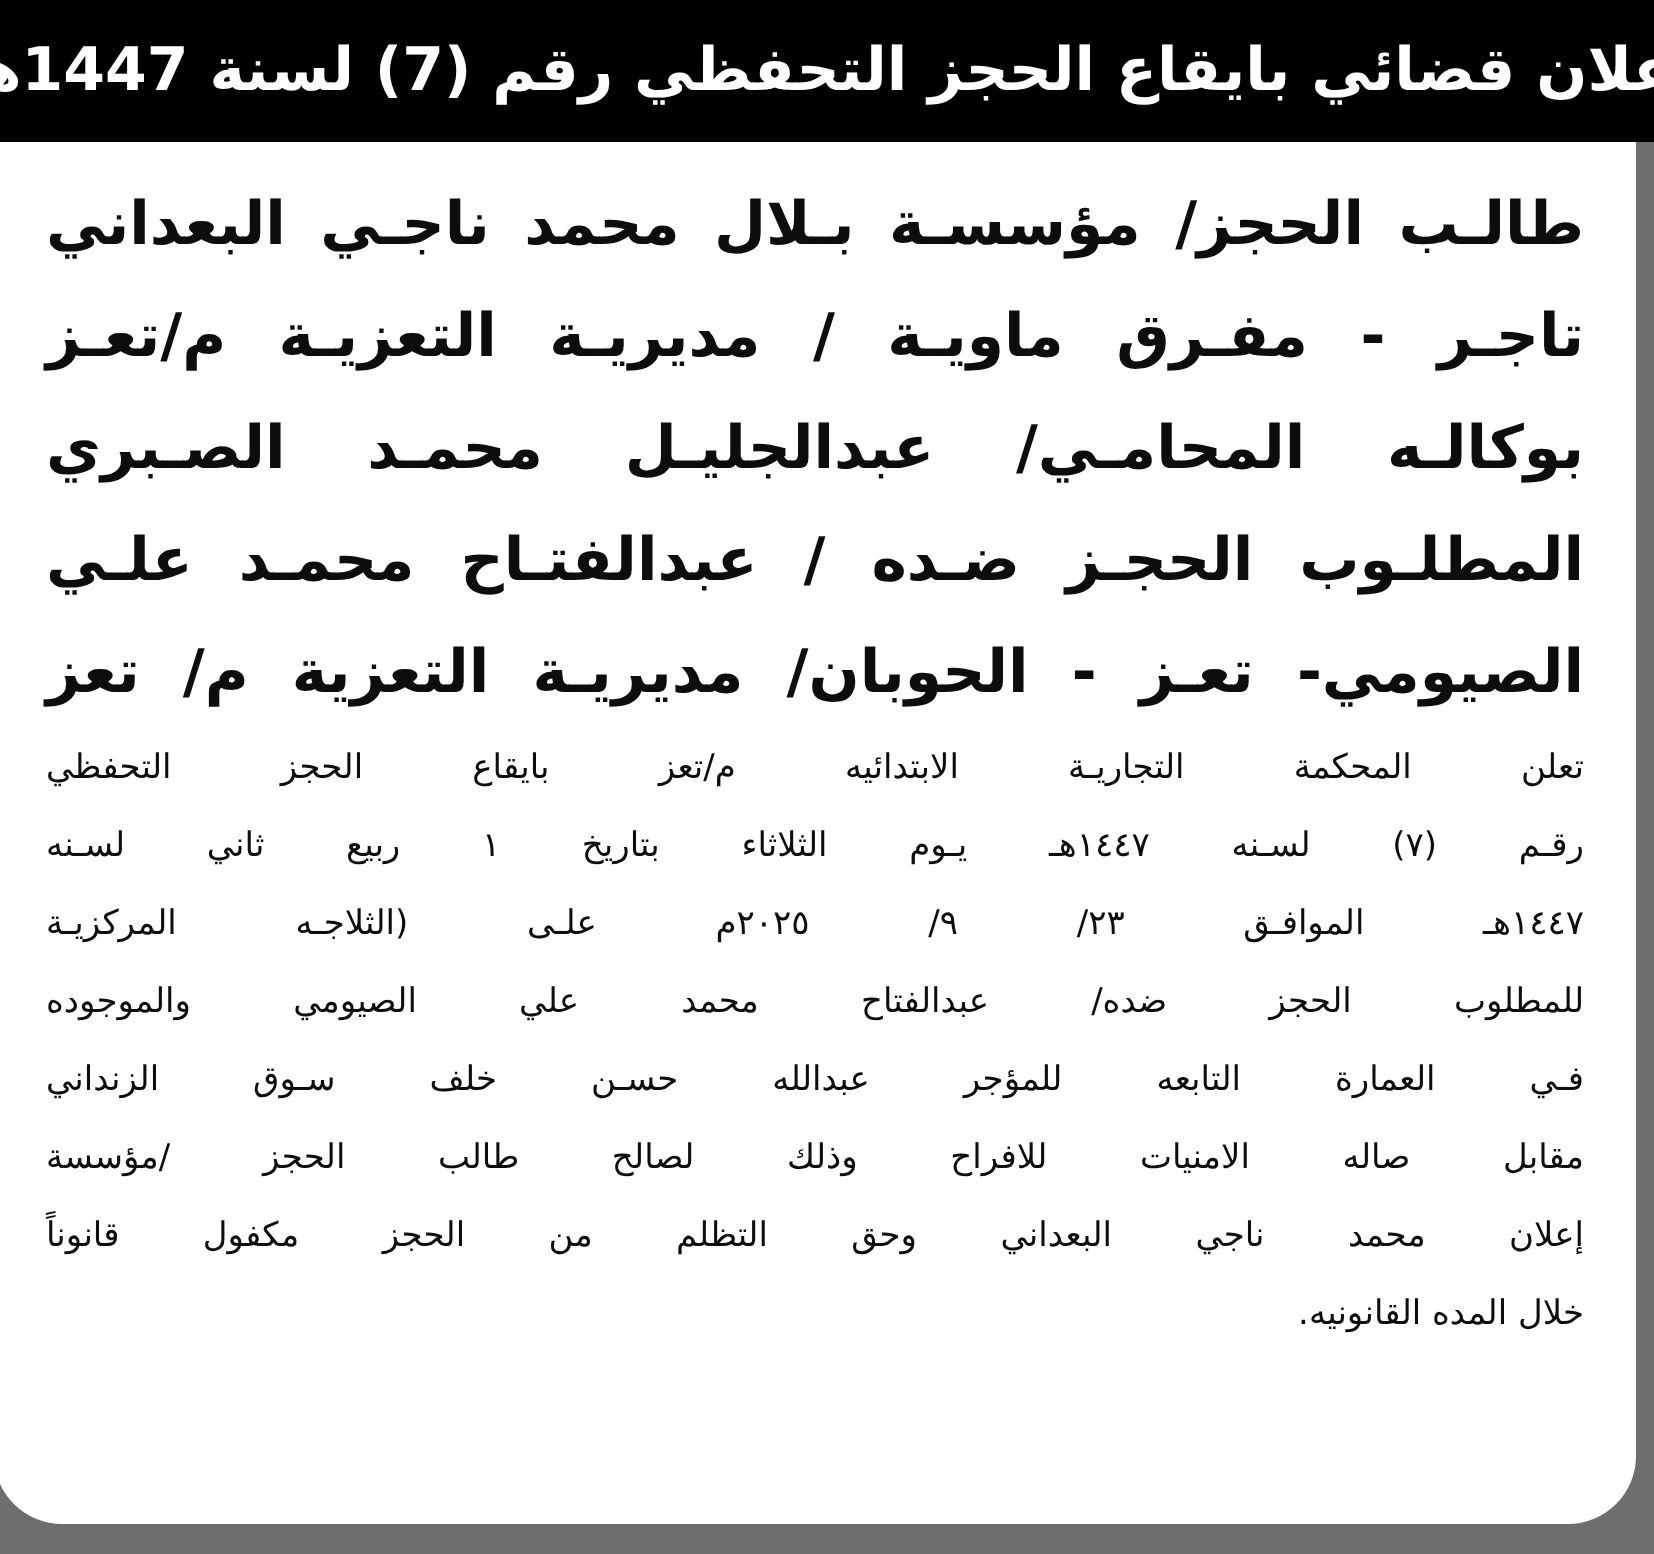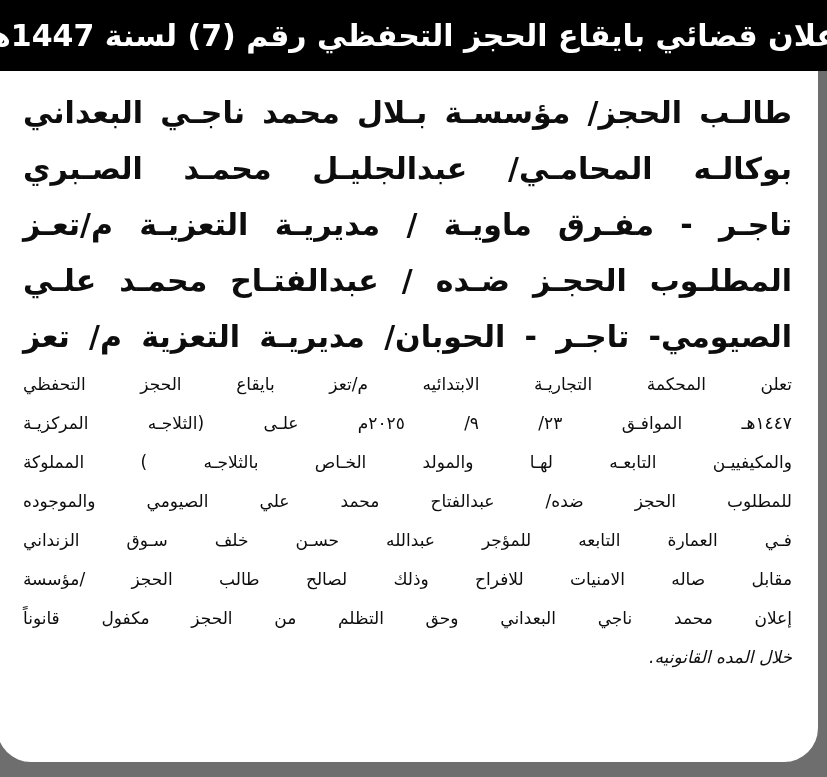--- a/index.html
+++ b/index.html
@@ -55,46 +55,45 @@
     font-weight:normal;
     font-size:17px;
     line-height:39px;
     text-align:justify;
     text-align-last:justify;
     color:var(--ink);
   }
   .rline.last{
     text-align:left;
     text-align-last:right;
-    font-style:italic;
   }
 </style>
 </head>
 <body>
 
 <div class="page">
 
   <header class="band">
     <h1>إعلان قضائي بايقاع الحجز التحفظي رقم (7) لسنة 1447هـ</h1>
   </header>
 
   <main class="paper">
 
     <section>
       <div class="bline">طالـب الحجز/ مؤسسـة بـلال محمد ناجـي البعداني</div>
+      <div class="bline">تاجـر - مفـرق ماويـة / مديريـة التعزيـة م/تعـز</div>
       <div class="bline">بوكالـه المحامـي/ عبدالجليـل محمـد الصـبري</div>
-      <div class="bline">تاجـر - مفـرق ماويـة / مديريـة التعزيـة م/تعـز</div>
       <div class="bline">المطلـوب الحجـز ضـده / عبدالفتـاح محمـد علـي</div>
-      <div class="bline">الصيومي- تاجـر - الحوبان/ مديريـة التعزية م/ تعز</div>
+      <div class="bline">الصيومي- تعـز - الحوبان/ مديريـة التعزية م/ تعز</div>
     </section>
 
     <section>
       <div class="rline">تعلن المحكمة التجاريـة الابتدائيه م/تعز بايقاع الحجز التحفظي</div>
+      <div class="rline">رقـم (٧) لسـنه ١٤٤٧هـ يـوم الثلاثاء بتاريخ ١ ربيع ثاني لسـنه</div>
       <div class="rline">١٤٤٧هـ الموافـق ٢٣/ ٩/ ٢٠٢٥م علـى (الثلاجـه المركزيـة</div>
-      <div class="rline">والمكيفييـن التابعـه لهـا والمولد الخـاص بالثلاجـه ) المملوكة</div>
       <div class="rline">للمطلوب الحجز ضده/ عبدالفتاح محمد علي الصيومي والموجوده</div>
       <div class="rline">فـي العمارة التابعه للمؤجر عبدالله حسـن خلف سـوق الزنداني</div>
       <div class="rline">مقابل صاله الامنيات للافراح وذلك لصالح طالب الحجز /مؤسسة</div>
       <div class="rline">إعلان محمد ناجي البعداني وحق التظلم من الحجز مكفول قانوناً</div>
       <div class="rline last">خلال المده القانونيه.</div>
     </section>
 
   </main>
 </div>
 

